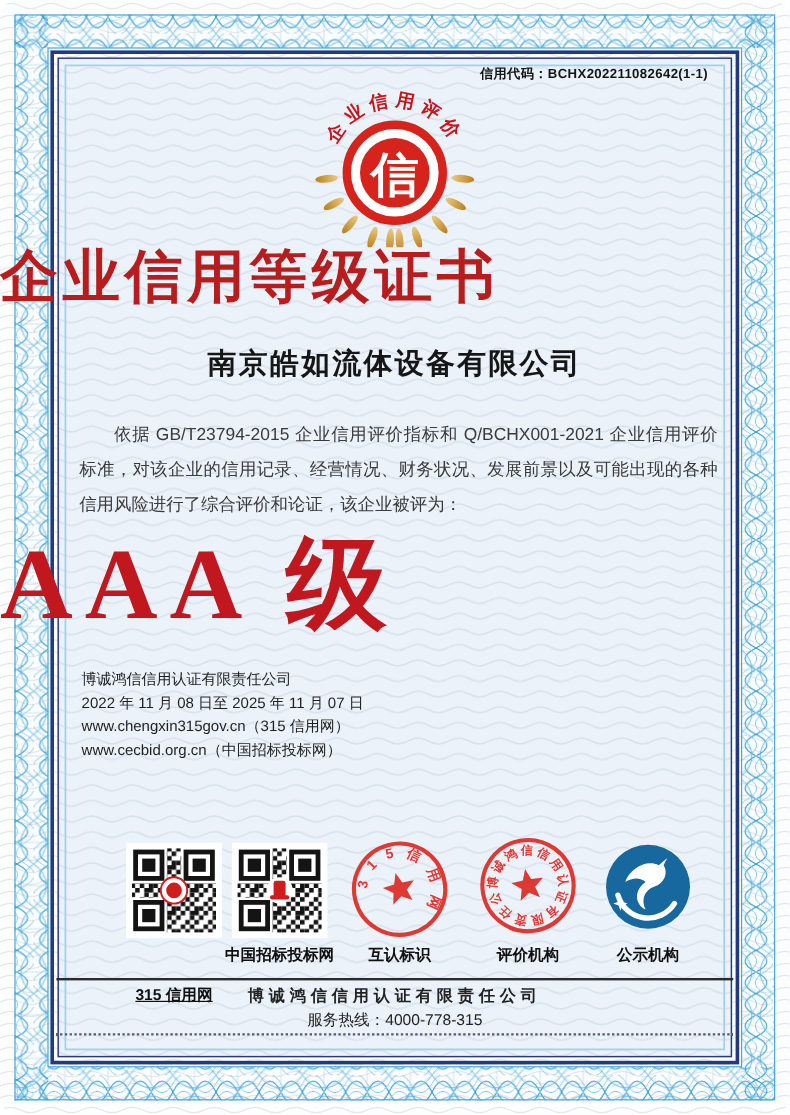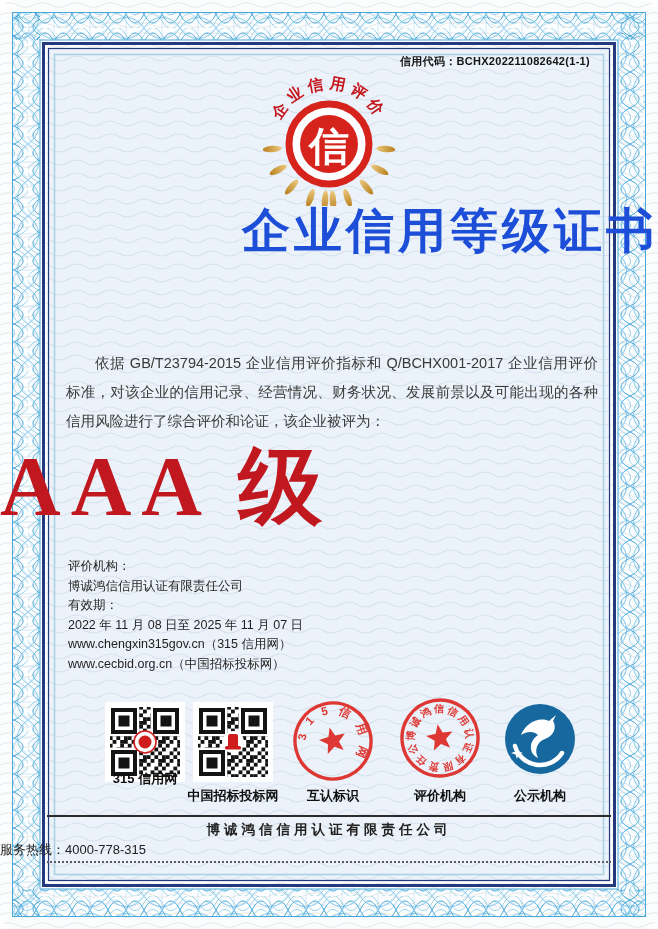--- a/index.html
+++ b/index.html
@@ -2,35 +2,35 @@
 <html><head>
 <meta charset="utf-8">
 <style>
   html,body{margin:0;padding:0;background:#fff;}
   .page{position:relative;width:658px;height:929px;overflow:hidden;
         font-family:"Liberation Sans",sans-serif;color:#222;border-radius:15px;}
   .bg{position:absolute;left:0;top:0;}
   .abs{position:absolute;}
   .credit-code{top:54px;right:68px;font-size:11px;font-weight:bold;color:#151515;letter-spacing:.3px;}
   .emblem{top:66px;left:50%;transform:translateX(-50%);}
-  .title{top:199px;left:0;width:100%;text-align:right;font-size:48px;font-weight:800;
-         color:#1d4ed8;letter-spacing:4px;}
+  .title{top:199px;left:0;width:100%;text-align:left;font-size:48px;font-weight:800;
+         color:#b91c1c;letter-spacing:4px;}
   .company{top:287px;left:0;width:100%;text-align:center;font-size:24px;font-weight:bold;
            color:#161616;letter-spacing:2px;}
   .body-par{top:349px;left:66px;right:60px;font-size:14.5px;line-height:29px;color:#3a3a3a;
             text-align:justify;text-indent:2em;}
   .rating{top:430px;left:0;width:100%;text-align:left;font-family:"Liberation Serif",serif;
           font-size:84px;font-weight:bold;color:#c0181e;letter-spacing:10px;}
   .fields{top:557px;left:68px;right:56px;font-size:12.5px;line-height:19.5px;color:#1f1f1f;}
   .fields .urls-row{display:flex;gap:42px;}
   .stamp-label{font-size:13px;font-weight:bold;color:#101010;text-align:center;}
   .footer-line{top:815px;left:47px;right:47px;border-top:2px solid #2b2b2b;height:0;}
   .footer-company{top:821px;left:0;width:100%;text-align:center;font-size:13.5px;
                   letter-spacing:4px;color:#222;font-weight:600;}
-  .footer-hotline{top:841px;left:0;width:100%;font-size:13px;color:#222;}
+  .footer-hotline{top:841px;left:0;width:100%;text-align:center;font-size:13px;color:#222;}
   .dotted-line{top:861px;left:47px;right:47px;border-top:2px dotted #5a5a6a;height:0;}
 </style>
 </head>
 <body>
 
 <div class="page">
 
   <svg class="bg" width="658" height="929" aria-hidden="true">
     <defs>
       <pattern id="waveOuter" width="34" height="10" patternUnits="userSpaceOnUse">
@@ -119,29 +119,28 @@
     </g>
     <text font-size="15.5" font-weight="bold" fill="#c5161d" letter-spacing="5" text-anchor="middle">
       <textPath href="#embArc" startOffset="50%">企业信用评价</textPath>
     </text>
     <circle cx="70" cy="78" r="40" fill="#ffffff" stroke="#d6231c" stroke-width="7"></circle>
     <circle cx="70" cy="78" r="29" fill="#d6231c"></circle>
     <text x="70" y="80" text-anchor="middle" dominant-baseline="central" font-size="40" font-weight="bold" font-family="'Liberation Serif',serif" fill="#ffffff">信</text>
   </svg>
 
   <div class="abs title">企业信用等级证书</div>
-
-  <div class="abs body-par">依据 GB/T23794-2015 企业信用评价指标和 Q/BCHX001-2017 企业信用评价标准，对该企业的信用记录、经营情况、财务状况、发展前景以及可能出现的各种信用风险进行了综合评价和论证，该企业被评为：</div>
+  <div class="abs company">南京皓如流体设备有限公司</div>
+
+  <div class="abs body-par">依据 GB/T23794-2015 企业信用评价指标和 Q/BCHX001-2021 企业信用评价标准，对该企业的信用记录、经营情况、财务状况、发展前景以及可能出现的各种信用风险进行了综合评价和论证，该企业被评为：</div>
 
   <div class="abs rating">AAA 级</div>
 
   <div class="abs fields">
-    <div>评价机构：</div>
     <div>博诚鸿信信用认证有限责任公司</div>
-    <div>有效期：</div>
     <div>2022 年 11 月 08 日至 2025 年 11 月 07 日</div>
     <div class="urls-row">
       <span>www.chengxin315gov.cn（315 信用网）</span>
     </div>
     <div>www.cecbid.org.cn（中国招标投标网）</div>
   </div>
 
   <svg class="abs" style="left:105px;top:702px;" width="80" height="80">
     <defs>
       <pattern id="qrm" width="19" height="19" patternUnits="userSpaceOnUse">
@@ -169,21 +168,21 @@
       </g>
     </defs>
     <rect width="80" height="80" fill="#ffffff"></rect>
     <rect x="5" y="5" width="70" height="70" fill="url(#qrm)"></rect>
     <use href="#finder" x="6" y="6"></use>
       <use href="#finder" x="48" y="6"></use>
       <use href="#finder" x="6" y="48"></use>
     <circle cx="40" cy="40" r="11" fill="#ffffff" stroke="#cf1d1d" stroke-width="1.6"></circle>
     <circle cx="40" cy="40" r="6.5" fill="#cf1d1d"></circle>
   </svg>
-  <div class="abs stamp-label" style="left:85px;top:770px;width:120px;">315 信用网</div>
+  <div class="abs stamp-label" style="left:85px;top:820px;width:120px;text-decoration:underline;">315 信用网</div>
 
   <svg class="abs" style="left:193px;top:702px;" width="80" height="80">
     <rect width="80" height="80" fill="#ffffff"></rect>
     <rect x="5" y="5" width="70" height="70" fill="url(#qrm)"></rect>
     <use href="#finder" x="6" y="6"></use>
       <use href="#finder" x="48" y="6"></use>
       <use href="#finder" x="6" y="48"></use>
     <circle cx="40" cy="40" r="11" fill="#ffffff"></circle>
     <rect x="35" y="32" width="10" height="14" rx="2" fill="#cf1d1d"></rect>
     <rect x="32" y="44" width="16" height="3.5" rx="1.5" fill="#cf1d1d"></rect>

